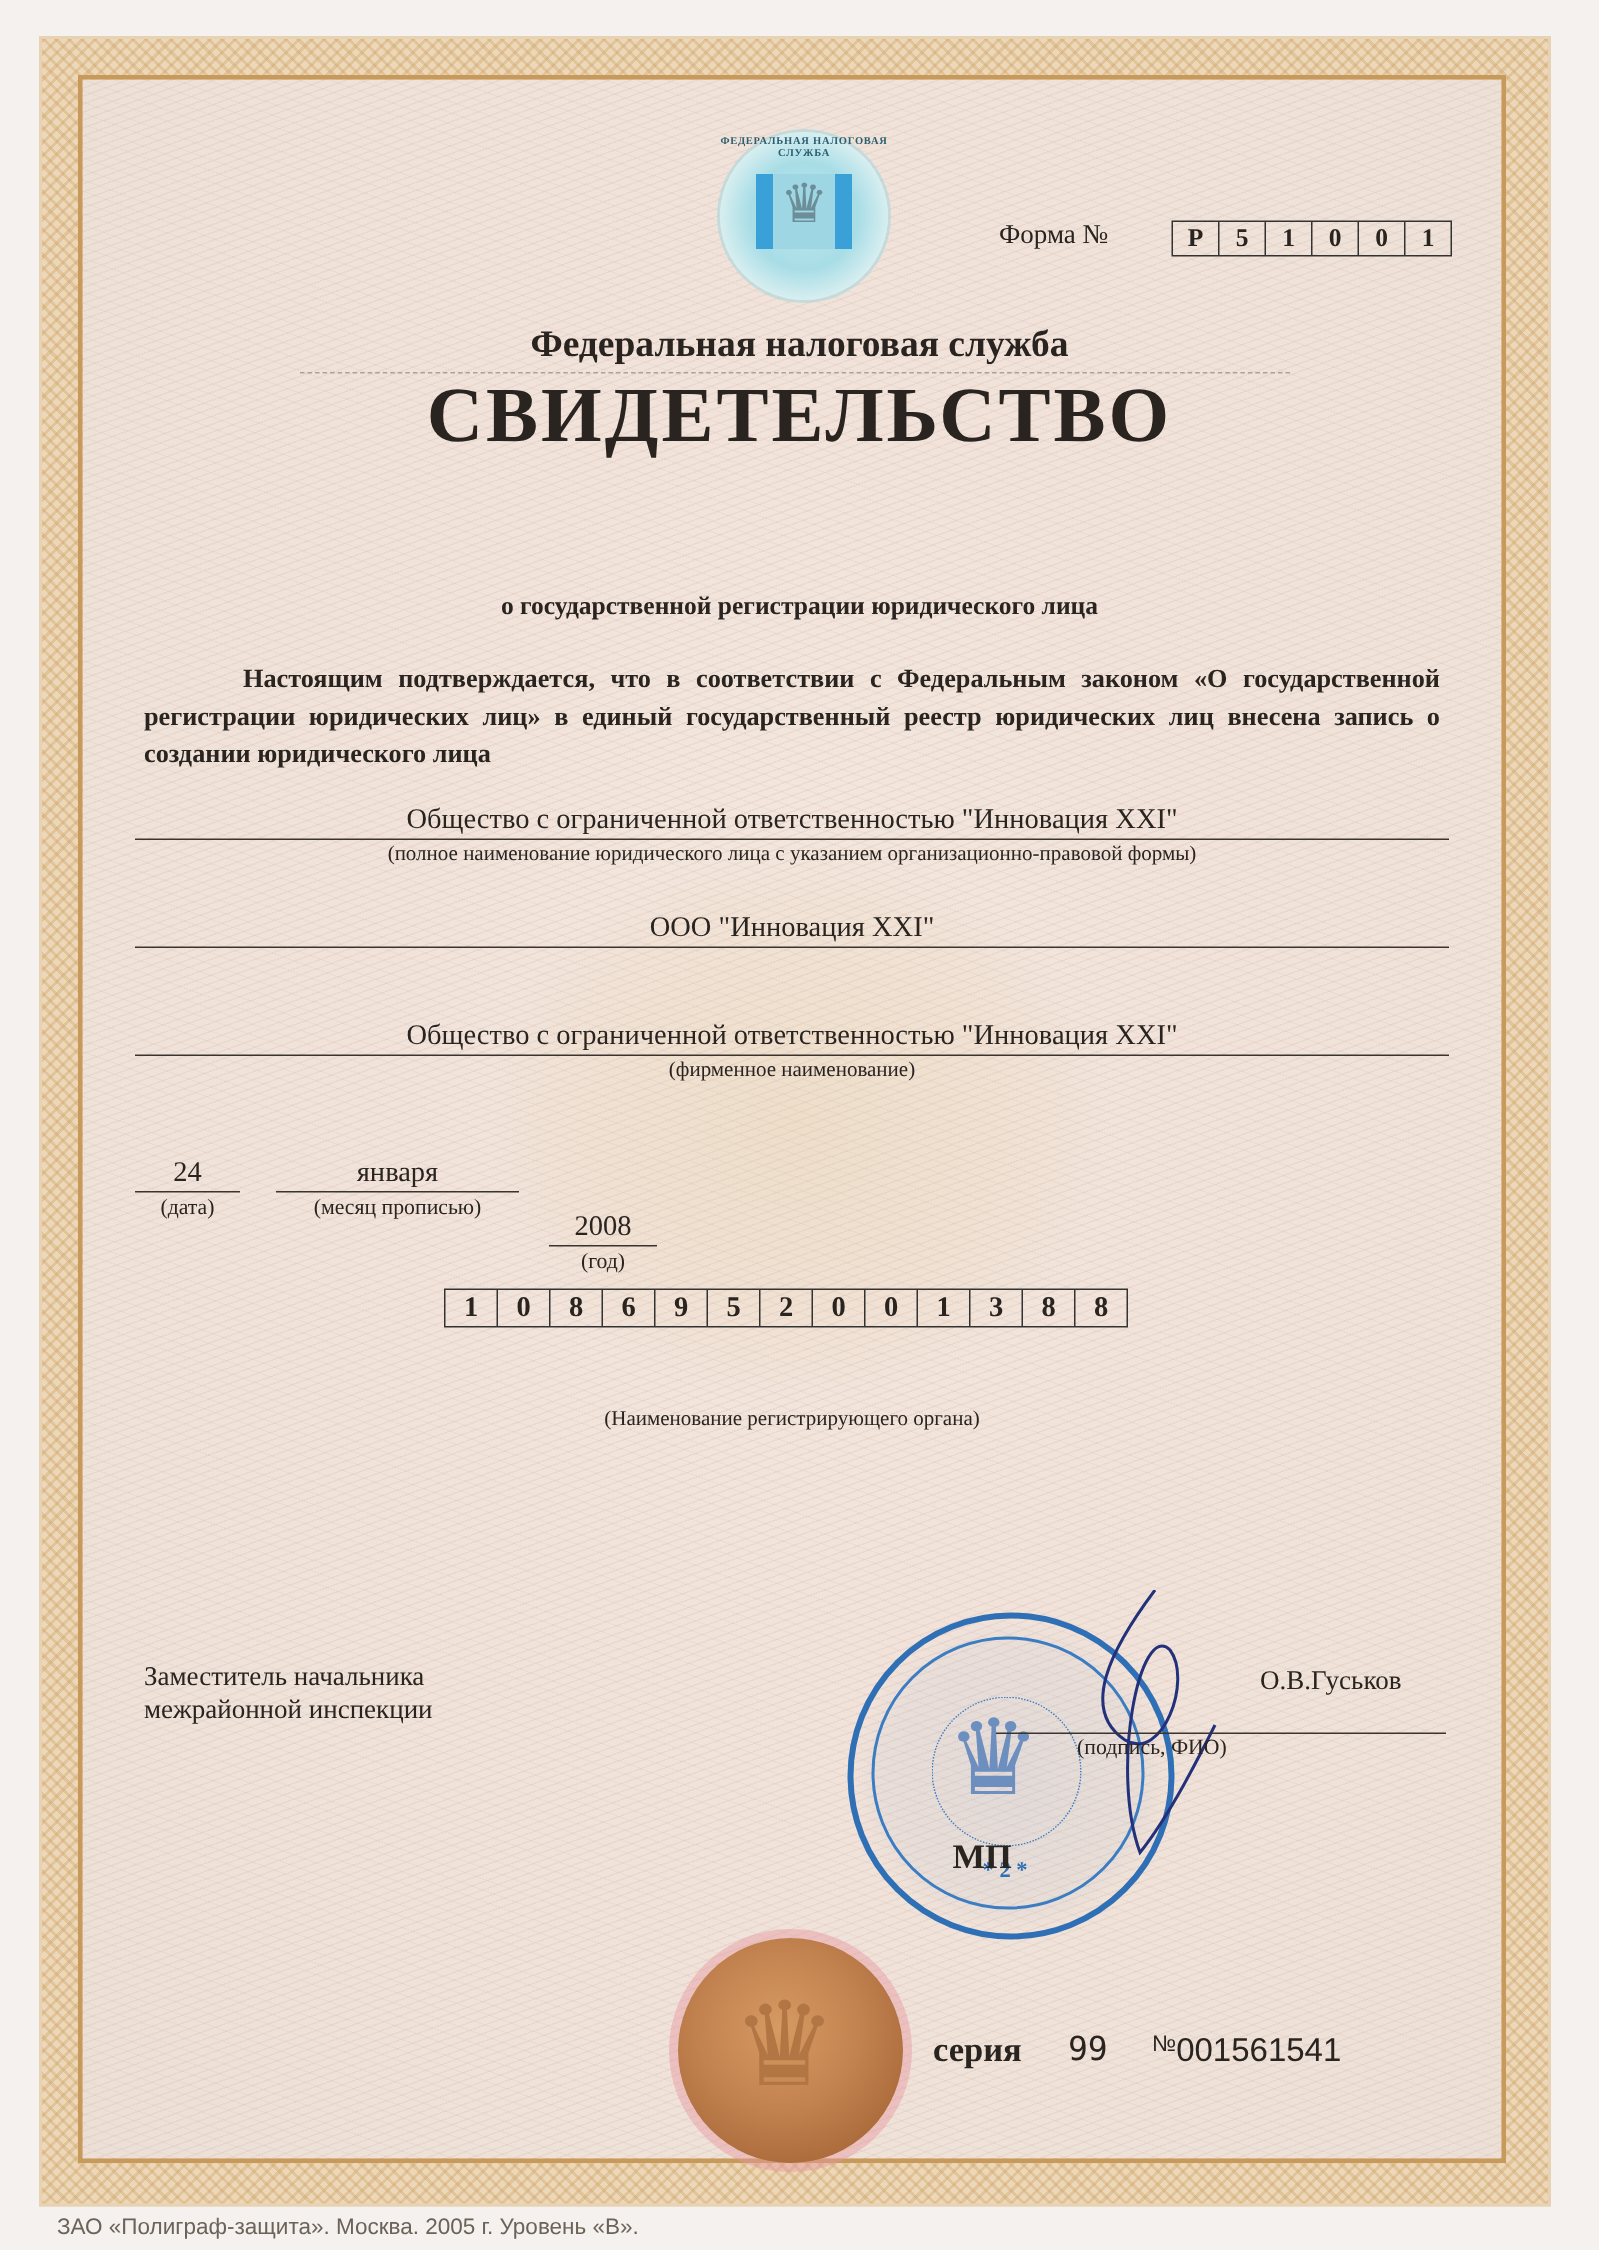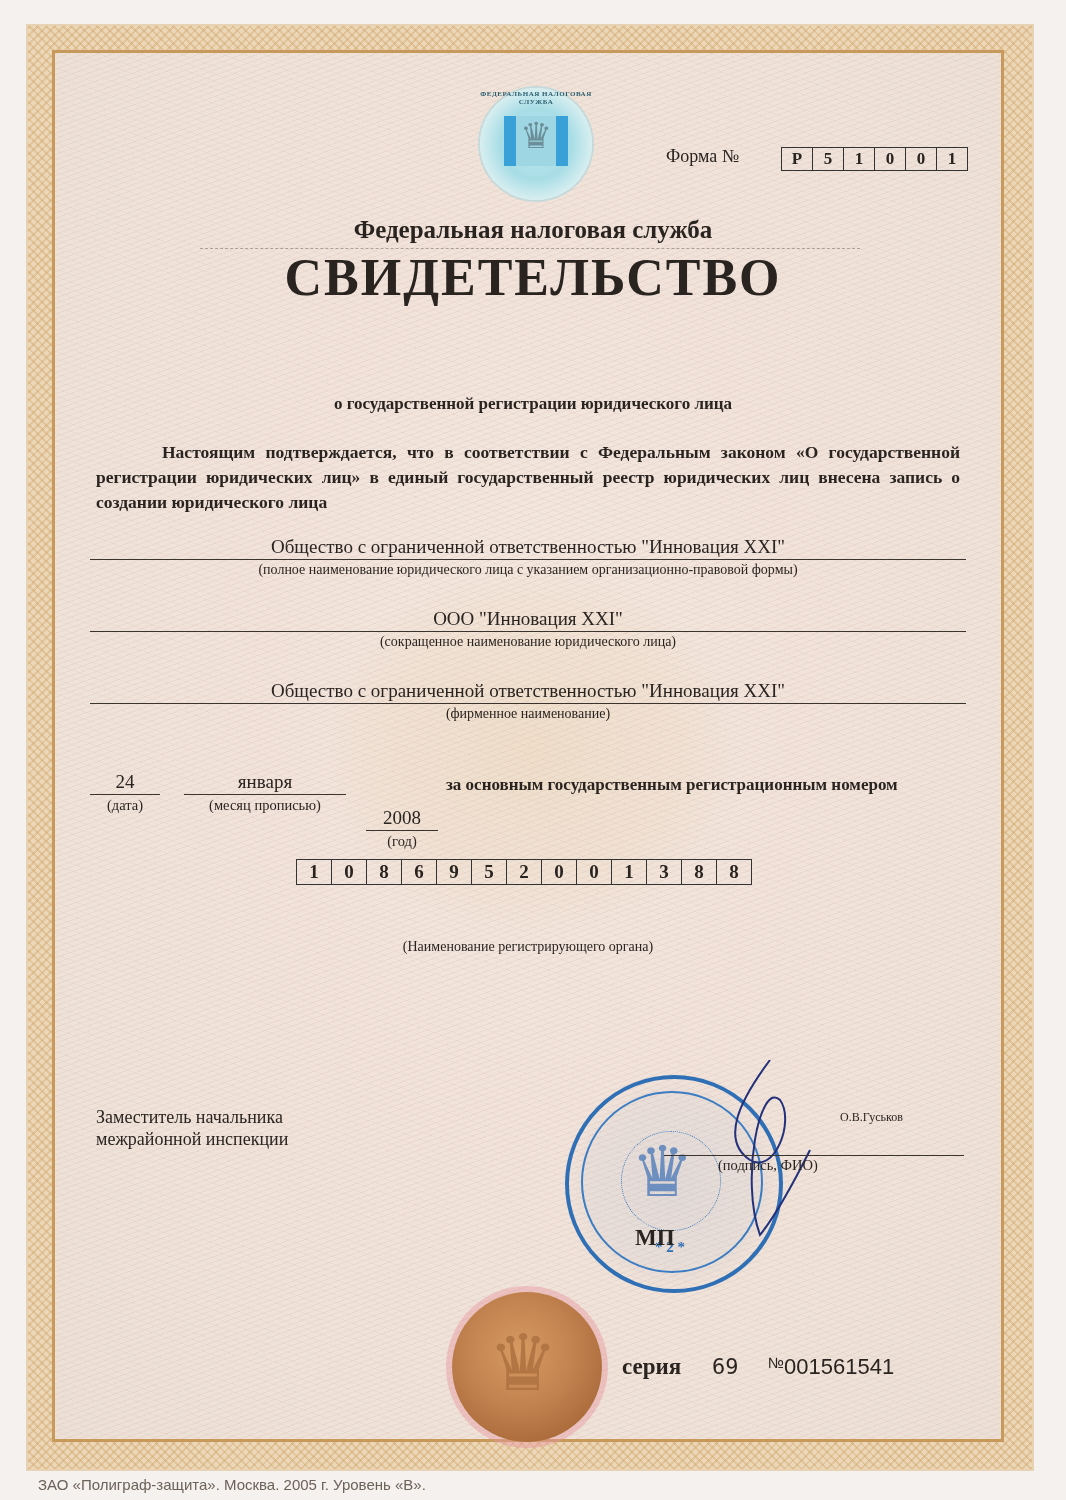--- a/index.html
+++ b/index.html
@@ -63,21 +63,21 @@
   .date-cell { position:absolute; text-align:center; }
   .date-cell .val { font-size:19px; border-bottom:1px solid #3a332e; line-height:24px; }
   .date-cell .cap { font-size:14.5px; line-height:20px; }
   .date-tail { position:absolute; left:356px; top:5px; font-size:17px; font-weight:bold; }
 
   .ogrn { position:absolute; left:296px; top:859px; display:flex; border:1px solid #333; }
   .ogrn span { width:34px; height:24px; border-left:1px solid #333; text-align:center; font-size:19px; font-weight:bold; line-height:24px; }
   .ogrn span:first-child { border-left:none; }
 
   .signer { position:absolute; left:96px; top:1106px; font-size:18px; line-height:22px; }
-  .signer-name { position:absolute; left:840px; top:1110px; font-size:12px; }
+  .signer-name { position:absolute; left:840px; top:1110px; font-size:18px; }
   .sign-line { position:absolute; left:664px; top:1155px; width:300px; border-top:1px solid #3a332e; }
   .sign-cap { position:absolute; left:718px; top:1157px; font-size:14.5px; }
 
   .stamp {
     position:absolute; left:565px; top:1075px; width:210px; height:210px; border-radius:50%;
     border:4px solid #2f6fb5;
     background: radial-gradient(circle, rgba(90,140,200,0.10) 0%, rgba(90,140,200,0.05) 60%, transparent 70%);
   }
   .stamp .ring2 { position:absolute; left:12px; top:12px; width:178px; height:178px; border-radius:50%; border:2px solid #3b7cc2; }
   .stamp .ring3 { position:absolute; left:52px; top:52px; width:98px; height:98px; border-radius:50%; border:1px dotted #3b7cc2; }
@@ -130,41 +130,39 @@
 <div class="subtitle">о государственной регистрации юридического лица</div>
 
 <div class="para"><span class="indent"></span><span>Настоящим подтверждается, что в соответствии с Федеральным законом «О государственной регистрации юридических лиц» в единый государственный реестр юридических лиц внесена запись о создании юридического лица</span></div>
 
 <div class="field" style="top:535px;">
   <div class="val">Общество с ограниченной ответственностью "Инновация XXI"</div>
   <div class="cap">(полное наименование юридического лица с указанием организационно-правовой формы)</div>
 </div>
 <div class="field" style="top:607px;">
   <div class="val">ООО "Инновация XXI"</div>
-  <div class="cap">(сокращенное наименование юридического лица)</div>
 </div>
 <div class="field" style="top:679px;">
   <div class="val">Общество с ограниченной ответственностью "Инновация XXI"</div>
   <div class="cap">(фирменное наименование)</div>
 </div>
 
 <div class="date-row">
   <div class="date-cell" style="left:0; width:70px;">
     <div class="val">24</div>
     <div class="cap">(дата)</div>
   </div>
   <div class="date-cell" style="left:94px; width:162px;">
     <div class="val">января</div>
     <div class="cap">(месяц прописью)</div>
   </div>
   <div class="date-cell" style="left:276px; width:72px;margin-top:36px;">
     <div class="val">2008</div>
     <div class="cap">(год)</div>
   </div>
-  <div class="date-tail">за основным государственным регистрационным номером</div>
 </div>
 
 <div class="ogrn">
   <span>1</span>
   <span>0</span>
   <span>8</span>
   <span>6</span>
   <span>9</span>
   <span>5</span>
   <span>2</span>
@@ -199,16 +197,16 @@
 <div class="sign-line"></div>
 <div class="signer-name">О.В.Гуськов</div>
 <div class="sign-cap">(подпись, ФИО)</div>
 <div class="mp">МП</div>
 
 <div class="seal-gold">
   <div class="eagle">♛</div>
 </div>
 
 <div class="series">серия</div>
-<div class="series-no">69</div>
+<div class="series-no">99</div>
 <div class="number-no"><span class="sym">№</span><span>001561541</span></div>
 
 <div class="printer">ЗАО «Полиграф-защита». Москва. 2005 г. Уровень «В».</div>
 
 </body></html>

